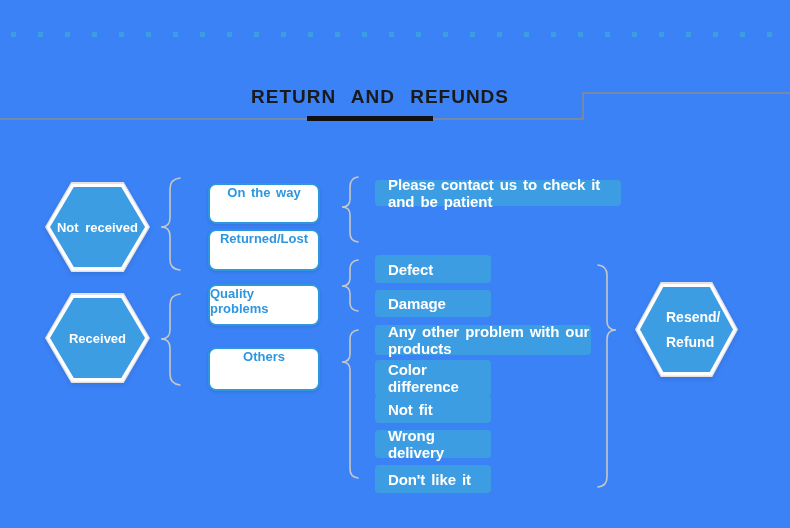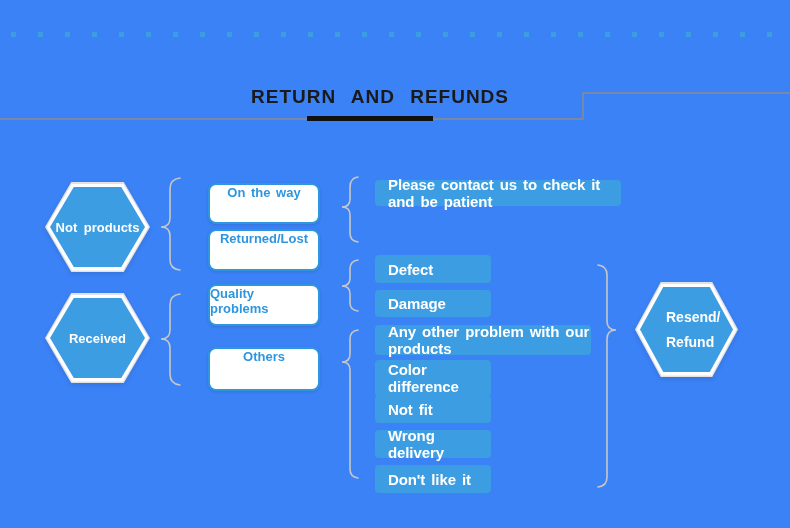--- a/index.html
+++ b/index.html
@@ -67,21 +67,21 @@
     <path class="brace" d="M 358 260 Q 350 261 350 269 L 350 278 Q 350 286 342 286 Q 350 286 350 294 L 350 303 Q 350 310 358 311"></path>
     <path class="brace" d="M 358 330 Q 350 331 350 339 L 350 354 Q 350 362 342 362 Q 350 362 350 370 L 350 469 Q 350 477 358 478"></path>
     <path class="brace" d="M 598 265 Q 607 266 607 275 L 607 321 Q 607 330 616 330 Q 607 330 607 339 L 607 477 Q 607 486 598 487"></path>
   </svg>
 
   <div class="title-underline"></div>
 
   <div class="hex" style="left:45px;top:182px;width:105px;height:90px;">
     <div class="layer outer"></div>
     <div class="layer mid"></div>
-    <div class="layer inner">Not products</div>
+    <div class="layer inner">Not received</div>
   </div>
 
   <div class="hex" style="left:45px;top:293px;width:105px;height:90px;">
     <div class="layer outer"></div>
     <div class="layer mid"></div>
     <div class="layer inner">Received</div>
   </div>
 
   <div class="hex" style="left:635px;top:282px;width:103px;height:95px;">
     <div class="layer outer"></div>

